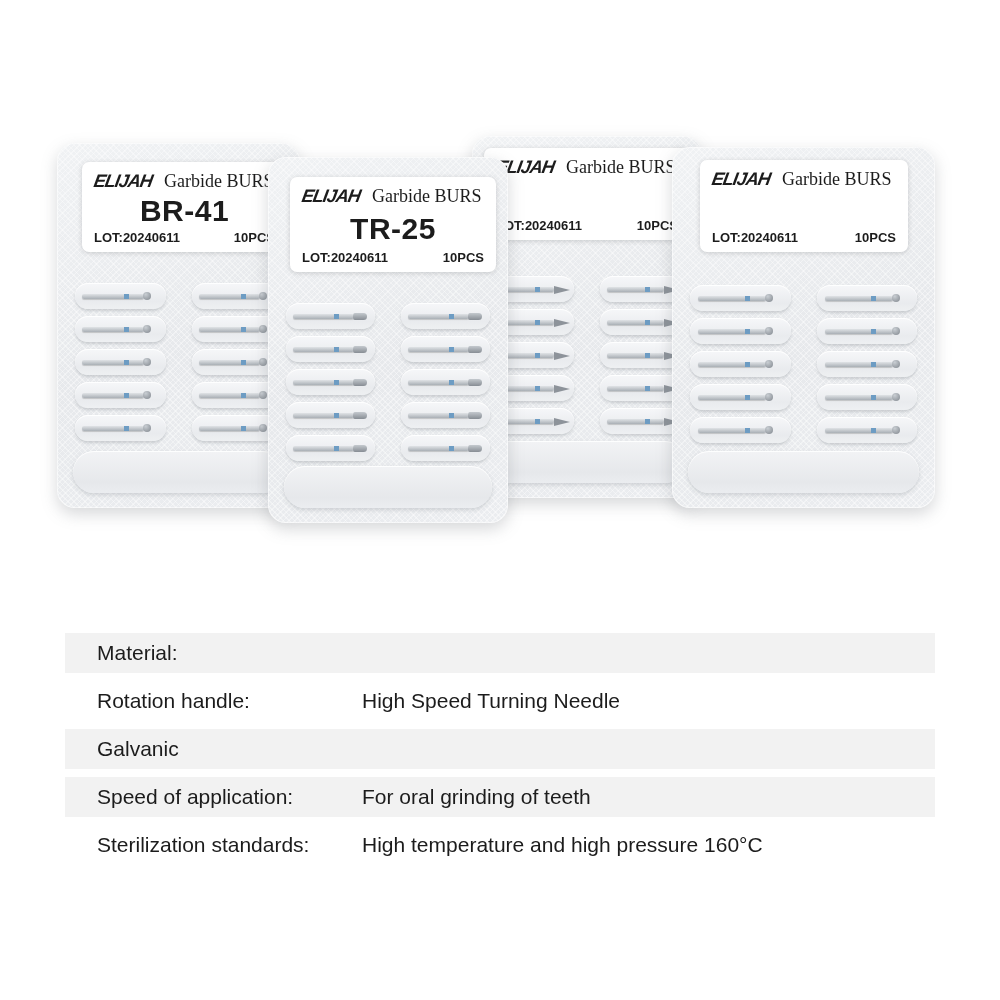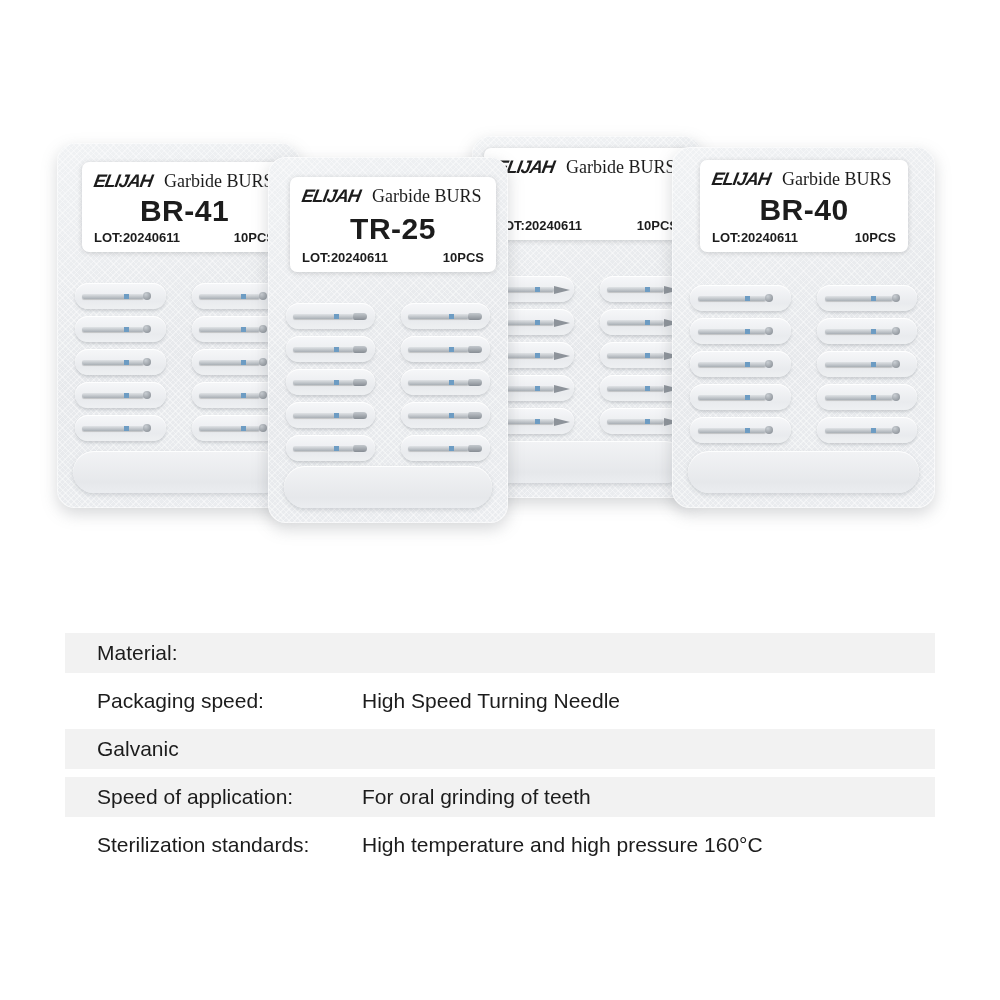--- a/index.html
+++ b/index.html
@@ -196,21 +196,20 @@
       </div>
     <div class="bottom-pocket"></div>
   </div>
 
   <div class="pack pack-br40">
     <div class="label">
       <div class="label-top">
         <span class="brand">ELIJAH</span>
         <span class="series">Garbide BURS</span>
       </div>
-      <div class="model">BR-40</div>
       <div class="label-bottom">
         <span>LOT:20240611</span>
         <span>10PCS</span>
       </div>
     </div>
     <div class="pockets">
         <div class="pocket">
           <div class="bur ball"></div>
         </div>
         <div class="pocket">
@@ -289,21 +288,21 @@
         </div>
       </div>
     <div class="bottom-pocket"></div>
   </div>
 
   <div class="specs">
     <div class="spec-row alt">
       <span class="spec-label">Material:</span>
     </div>
     <div class="spec-row">
-      <span class="spec-label">Packaging speed:</span>
+      <span class="spec-label">Rotation handle:</span>
       <span class="spec-value">High Speed Turning Needle</span>
     </div>
     <div class="spec-row alt">
       <span class="spec-value">Galvanic</span>
     </div>
     <div class="spec-row alt">
       <span class="spec-label">Speed of application:</span>
       <span class="spec-value">For oral grinding of teeth</span>
     </div>
     <div class="spec-row">

